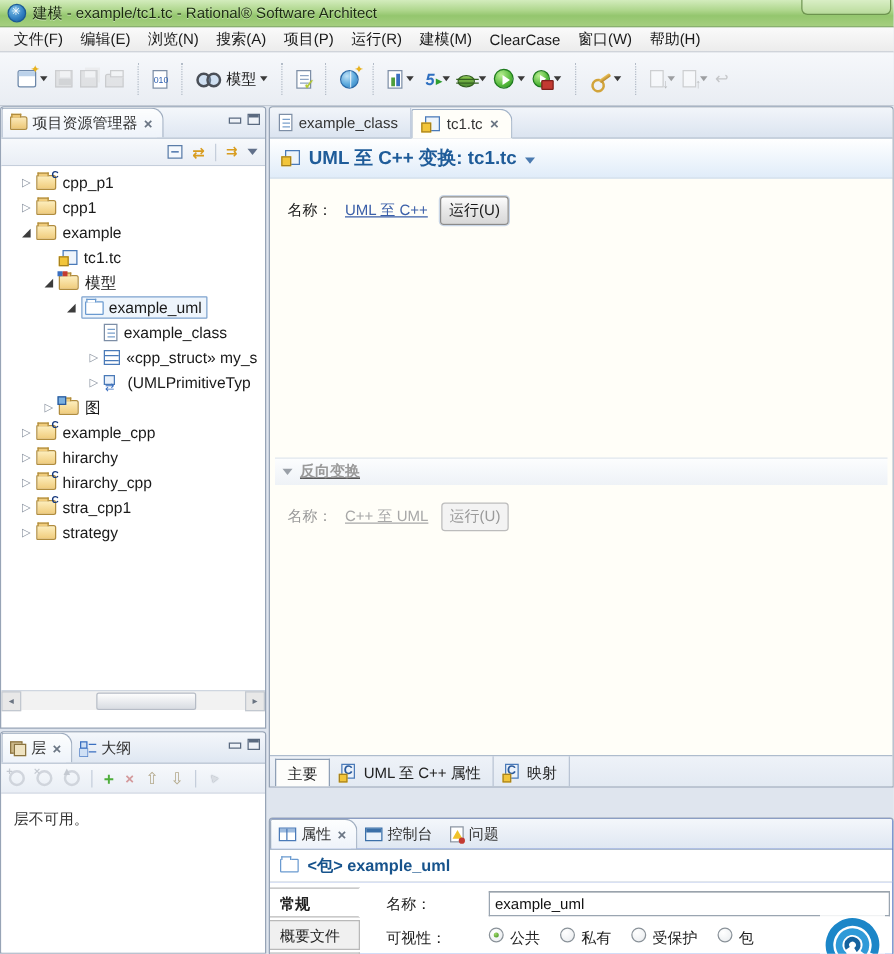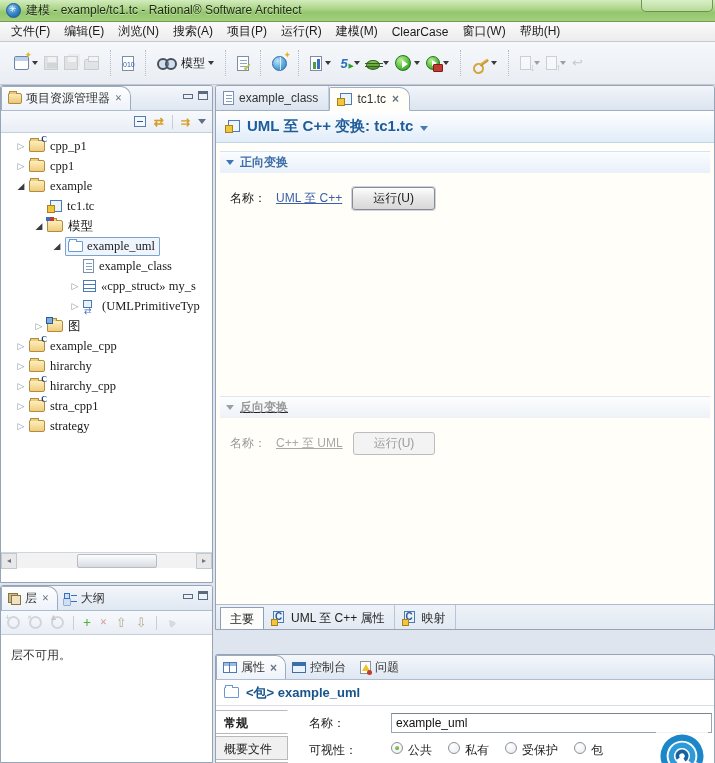--- a/index.html
+++ b/index.html
@@ -80,21 +80,21 @@
   .i-key::before { content:""; position:absolute; left:1px; top:8px; width:7px; height:7px; border:2.5px solid #d2a43a; border-radius:50%; transform:rotate(-35deg); }
   .i-key::after { content:""; position:absolute; left:7px; top:6px; width:10px; height:3px; background:linear-gradient(180deg,#ecc35c,#b8882a); transform:rotate(-35deg); border-radius:1px; }
   .i-annup, .i-anndn { width:11px; height:14px; background:#fff; border:1px solid #9aa4b2; }
   .i-anndn::after { content:"↓"; position:absolute; right:-5px; bottom:-4px; font-size:10px; color:#6b7684; }
   .i-annup::after { content:"↑"; position:absolute; right:-5px; bottom:-4px; font-size:10px; color:#6b7684; }
   .i-back { width:16px; height:14px; font-size:13px; color:#8a93a0; line-height:14px; }
   .i-back::before { content:"↩"; }
 
   
   .main { position:absolute; left:0; top:85px; width:715px; height:678px; background:#dfe5ee; }
-  .left-col  { position:absolute; left:0; top:0; width:213px; height:678px;font-family:Liberation Serif, serif; }
+  .left-col  { position:absolute; left:0; top:0; width:213px; height:678px; }
   .right-col { position:absolute; left:215px; top:0; width:500px; height:678px; }
 
   .panel { position:absolute; left:0; right:0; background:#fff; border:1px solid #97a4b6; border-radius:3px 3px 0 0; overflow:hidden; }
 
   
   .vtabbar { height:25px; background:linear-gradient(180deg,#f4f7fb,#dfe7f2); border-bottom:1px solid #aebccd; display:flex; align-items:flex-end; position:relative; }
   .vtab { display:flex; align-items:center; height:24px; padding:0 8px 0 6px; color:#333; white-space:nowrap; }
   .vtab.active { background:linear-gradient(180deg,#fdfefe,#eef3fa); border:1px solid #9dabbe; border-bottom:none; border-radius:2px 10px 0 0; font-weight:normal; }
   .vtab .close { margin-left:5px; }
   .close::before { content:"×"; font-size:12px; font-weight:bold; color:#6b7684; line-height:10px; }
@@ -205,21 +205,21 @@
   .sect-title { font-weight:bold; }
   .sect.fwd .sect-title { color:#3f6fa8; }
   .sect.rev { background:linear-gradient(180deg,#fcfdfe,#eef2f7); border-top:1px solid #e0e6ee;text-decoration:underline; }
   .sect.rev .sect-title { color:#9a9a9a; }
 
   .frow { display:flex; align-items:center; margin:14px 0 0 14px; }
   .flabel { margin-right:10px; color:#1a1a1a; }
   .flabel.gray { color:#9a9a9a; }
   .flink { color:#3b5fa8; text-decoration:underline; margin-right:10px; }
   .flink.gray { color:#a8a8a8; }
-  .btn { display:inline-block; padding:2px 20px; background:linear-gradient(180deg,#fdfdfd,#e9e9e9 45%,#d8d8d8); border:1px solid #8a8a8a; border-radius:3px; color:#1a1a1a; box-shadow:0 0 0 1px #c9d6e6; }
+  .btn { display:inline-block; padding:2px 6px; background:linear-gradient(180deg,#fdfdfd,#e9e9e9 45%,#d8d8d8); border:1px solid #8a8a8a; border-radius:3px; color:#1a1a1a; box-shadow:0 0 0 1px #c9d6e6; }
   .btn.disabled { color:#9a9a9a; background:#f3f3f3; border-color:#bcbcbc; box-shadow:none; }
   .combo { display:inline-flex; align-items:center; padding:2px 6px; background:linear-gradient(180deg,#fdfdfd,#e4e4e4); border:1px solid #7a7a7a; border-radius:3px; box-shadow:0 0 0 1px #cfd8e4; }
   .combo .dd { margin-left:8px; border-top-color:#4a4a4a; }
   .spacer-fwd { height:178px; }
 
   .ebtabbar { height:27px; background:linear-gradient(180deg,#eef2f8,#e2e9f2); border-top:1px solid #aebccd; display:flex; align-items:stretch; padding-left:4px; }
   .ebtab { display:flex; align-items:center; padding:0 9px; border-right:1px solid #b9c4d4; color:#222; }
   .ebtab.active { background:#fdfdfb; border:1px solid #8fa0b6; border-bottom:none; margin-top:2px; font-weight:normal; }
   .ebtab .ic { margin-right:5px; }
   .e-cicon { width:13px; height:12px; position:relative; flex:0 0 13px; }
@@ -535,24 +535,20 @@
           </div>
         </div>
 
         <div class="form-header">
           <span class="ic t-transform"></span>
           <span class="fh-title">UML 至 C++ 变换: tc1.tc</span>
           <span class="fh-dd"></span>
         </div>
 
         <div class="form-body">
-          <div class="sect fwd">
-            <span class="tri blue"></span>
-            <span class="sect-title">正向变换</span>
-          </div>
           <div class="frow">
             <span class="flabel">名称：</span>
             <span class="flink">UML 至 C++</span>
             <span class="btn">运行(U)</span>
           </div>
           <div class="spacer-fwd"></div>
           <div class="sect rev">
             <span class="tri gray"></span>
             <span class="sect-title">反向变换</span>
           </div>

